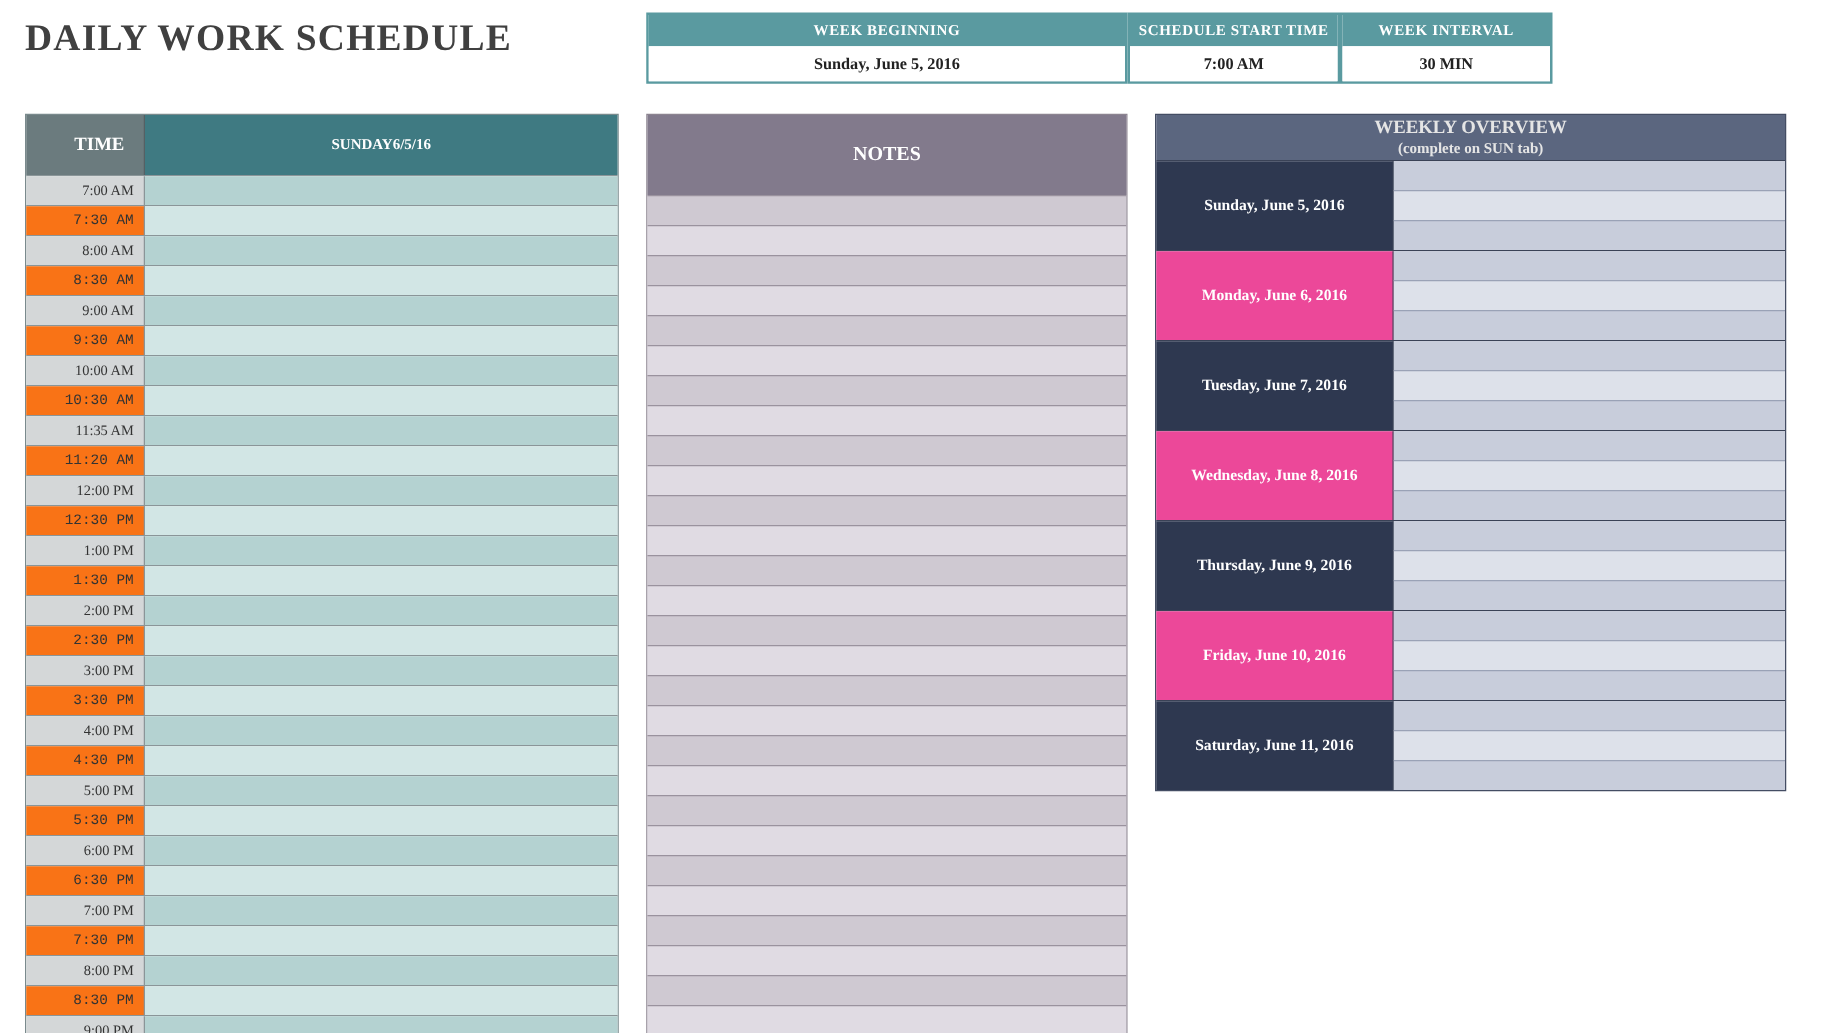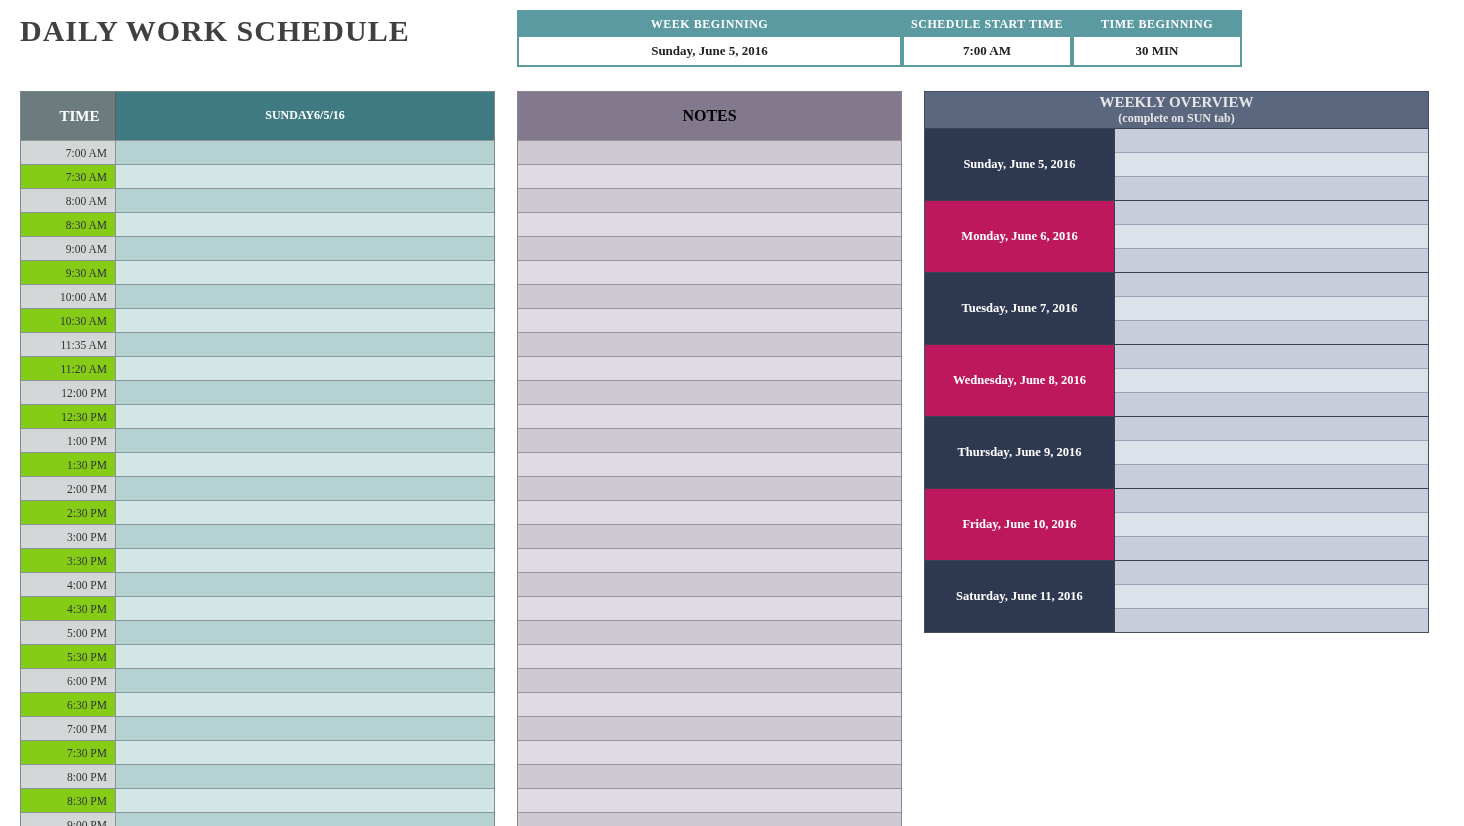--- a/index.html
+++ b/index.html
@@ -69,29 +69,29 @@
     flex: 0 0 95px;
     font-size: 11.5px;
     display: flex; align-items: center; justify-content: flex-end;
     padding-right: 8px;
     border-right: 1px solid #8a9598;
     color: #333;
   }
   .sched-body .srow .vcol { flex: 1; }
   .sched-body .srow.striped .tcol { background: #d4d7d8; }
   .sched-body .srow.striped .vcol { background: #b4d2d1; }
-  .sched-body .srow:not(.striped) .tcol { background: #84cc16; }
+  .sched-body .srow:not(.striped) .tcol { background: #f97316; font-family: Liberation Mono, monospace; }
   .sched-body .srow:not(.striped) .vcol { background: #d2e6e5; }
 
   
   .notes { flex: 0 0 385px; border: 1px solid #8c8490; }
   .notes-head {
-    height: 48px;
+    height: 64px;
     background: #827a8c;
-    color: #000000;
+    color: #ffffff;
     display: flex; align-items: center; justify-content: center;
     font-weight: bold; font-size: 16px;
   }
   .notes-body .nrow { height: 24px; border-top: 1px solid #9a929e; }
   .notes-body .nrow.striped { background: #cfc9d2; }
   .notes-body .nrow:not(.striped) { background: #e0dbe3; }
 
   
   .weekly { flex: 0 0 505px; border: 1px solid #444d63; }
   .weekly-head {
@@ -104,21 +104,21 @@
   .weekly-head .sub { font-size: 12px; font-weight: bold; }
   .weekly-body .wgroup { display: flex; height: 72px; border-top: 1px solid #3a4256; }
   .weekly-body .wgroup .wdate {
     flex: 0 0 190px;
     color: #fff;
     display: flex; align-items: center; justify-content: center;
     font-weight: bold; font-size: 12.5px;
     border-right: 1px solid #3a4256;
   }
   .weekly-body .wgroup.striped .wdate { background: #2e3850; }
-  .weekly-body .wgroup:not(.striped) .wdate { background: #be185d; }
+  .weekly-body .wgroup:not(.striped) .wdate { background: #ec4899; }
   .weekly-body .wgroup .wlines { flex: 1; display: flex; flex-direction: column; }
   .weekly-body .wgroup .wline { flex: 1; border-top: 1px solid #9aa2b6; }
   .weekly-body .wgroup .wline:first-child { border-top: none; }
   .weekly-body .wgroup .wline.ls { background: #c8cddb; }
   .weekly-body .wgroup .wline:not(.ls) { background: #dde1ea; }
 </style>
 </head>
 <body>
 
 <div class="top-row">
@@ -126,21 +126,21 @@
   <div class="info-boxes">
     <div class="info-box wb">
       <div class="info-head">WEEK BEGINNING</div>
       <div class="info-val">Sunday, June 5, 2016</div>
     </div>
     <div class="info-box st">
       <div class="info-head">SCHEDULE START TIME</div>
       <div class="info-val">7:00 AM</div>
     </div>
     <div class="info-box ti">
-      <div class="info-head">TIME BEGINNING</div>
+      <div class="info-head">WEEK INTERVAL</div>
       <div class="info-val">30 MIN</div>
     </div>
   </div>
 </div>
 
 <div class="main-row">
 
   <div class="sched">
     <div class="sched-head">
       <div class="th-time">TIME</div>

